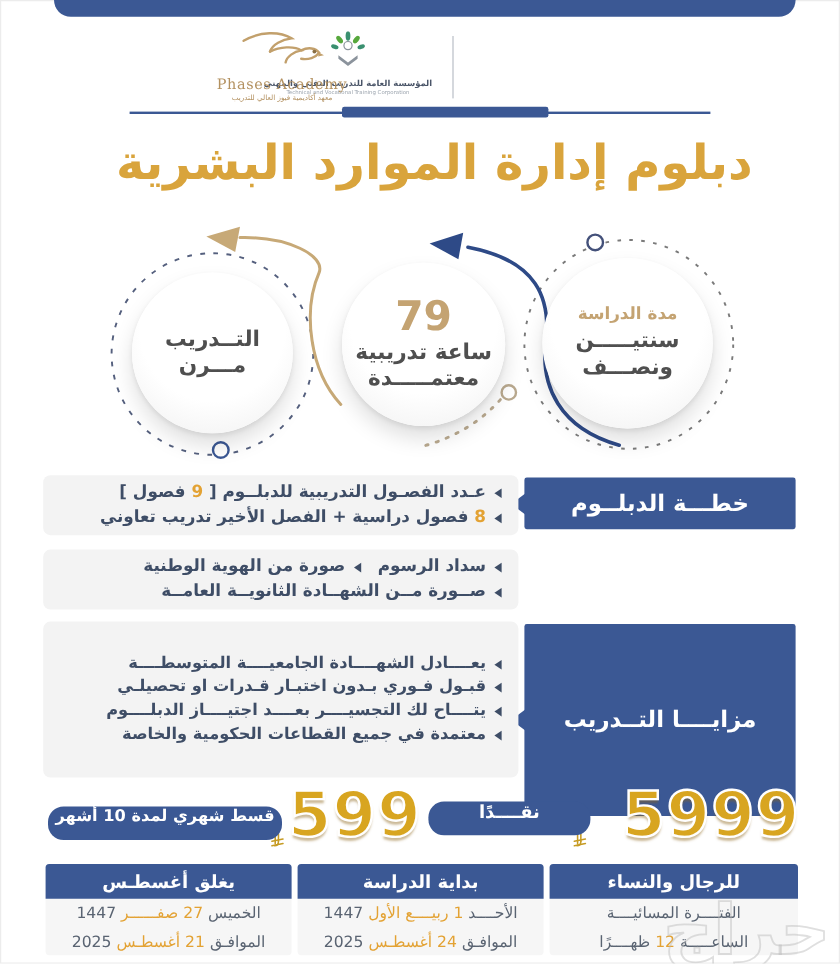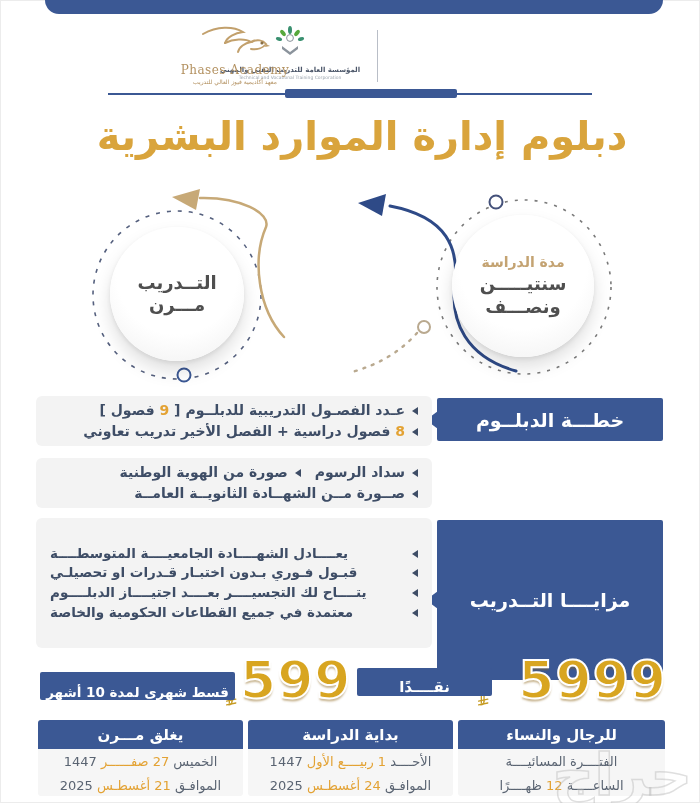--- a/index.html
+++ b/index.html
@@ -68,41 +68,41 @@
     border-top:9px solid transparent; border-bottom:9px solid transparent;
     border-right:12px solid #3b5894;
   }
   .banner-plan { right:37px; top:398px; height:43px; }
   .banner-req  { right:37px; top:460px; height:43px; }
   .banner-ben  { right:37px; top:520px; height:160px; }
   .box-plan { top:396px; height:50px; }
   .box-req  { top:458px; height:50px; }
   .box-ben  { top:518px; height:130px; }
   .item { display:flex; align-items:center; font-size:14px; font-weight:bold; color:#3e4d66; line-height:1.5; }
-  .box-ben .item { font-size:13.5px; line-height:1.45; align-items:flex-start;justify-content:space-between; }
+  .box-ben .item { font-size:13.5px; line-height:1.45; align-items:flex-start; }
   .tri {
     flex:0 0 auto; width:0; height:0; margin-left:7px; margin-top:6px;
     border-top:4px solid transparent; border-bottom:4px solid transparent;
     border-right:6px solid #3e4d66;
   }
   .box-plan .tri, .box-req .tri { margin-top:0; }
   .gold { color:#e3a233; }
   .req-row { display:flex; align-items:center; gap:14px; }
   .wrap2 { max-width:352px; }
   
   .price-num {
     position:absolute; font-size:52px; font-weight:bold; color:#d8a520; line-height:1;
     -webkit-text-stroke:2px #ffffff; text-shadow:0 3px 2px rgba(140,100,25,.45);
     letter-spacing:1px;
   }
   .num-cash { right:33px; top:654px; }
   .num-inst { left:240px; top:654px; }
   .price-banner {
     position:absolute; background:#3b5894; color:#fff; font-weight:bold;
-    display:flex; align-items:flex-end; justify-content:center; border-radius:2px;
+    display:flex; align-items:flex-start; justify-content:center; border-radius:13px;
   }
   .pb-cash { left:357px; top:668px; width:135px; height:28px; font-size:15px; }
   .pb-inst { left:40px;  top:672px; width:195px; height:28px; font-size:13.5px; }
   .riyal { position:absolute; width:13px; height:13px; }
   .riyal-cash { left:477px; top:694px; }
   .riyal-inst { left:225px; top:694px; }
   
   .fcard { position:absolute; top:720px; height:76px; background:#f6f6f6; border-radius:3px; }
   .fc-audience { left:458px; width:207px; }
   .fc-start    { left:248px; width:205px; }
@@ -185,20 +185,25 @@
       <circle cx="424" cy="142" r="6" fill="none" stroke="#b9a98f" stroke-width="2"></circle>
       <path d="M 417 148 Q 392 176 352 187" fill="none" stroke="#b9a98f" stroke-width="2.4" stroke-dasharray="2 7" stroke-linecap="round"></path>
     </svg>
 
     <div class="bubble duration">
       <div class="lbl">مدة الدراسة</div>
       <div class="txt">سنتيـــــن</div>
       <div class="txt">ونصـــف</div>
     </div>
 
+    <div class="bubble hours">
+      <div class="big">79</div>
+      <div class="txt">ساعة تدريبية</div>
+      <div class="txt">معتمـــــدة</div>
+    </div>
 
     <div class="bubble flex">
       <div class="txt">التــدريب</div>
       <div class="txt">مـــرن</div>
     </div>
   </div>
 
   <div class="sec-banner banner-plan">
     <span>خطـــة الدبلــوم</span>
   </div>
@@ -282,20 +287,20 @@
     <div class="fline"><span>الساعـــــة </span><span class="gold">12</span><span> ظهــــرًا</span></div>
   </div>
 
   <div class="fcard fc-start">
     <div class="fhead">بداية الدراسة</div>
     <div class="fline"><span>الأحــــد </span><span class="gold">1 ربيــــع الأول</span><span> 1447</span></div>
     <div class="fline"><span>الموافـق </span><span class="gold">24 أغسطـس</span><span> 2025</span></div>
   </div>
 
   <div class="fcard fc-close">
-    <div class="fhead">يغلق مـــرن</div>
+    <div class="fhead">يغلق أغسطـس</div>
     <div class="fline"><span>الخميس </span><span class="gold">27 صفــــــر</span><span> 1447</span></div>
     <div class="fline"><span>الموافـق </span><span class="gold">21 أغسطـس</span><span> 2025</span></div>
   </div>
 
   <div class="watermark">حراج</div>
 
 </div>
 
 </body></html>

